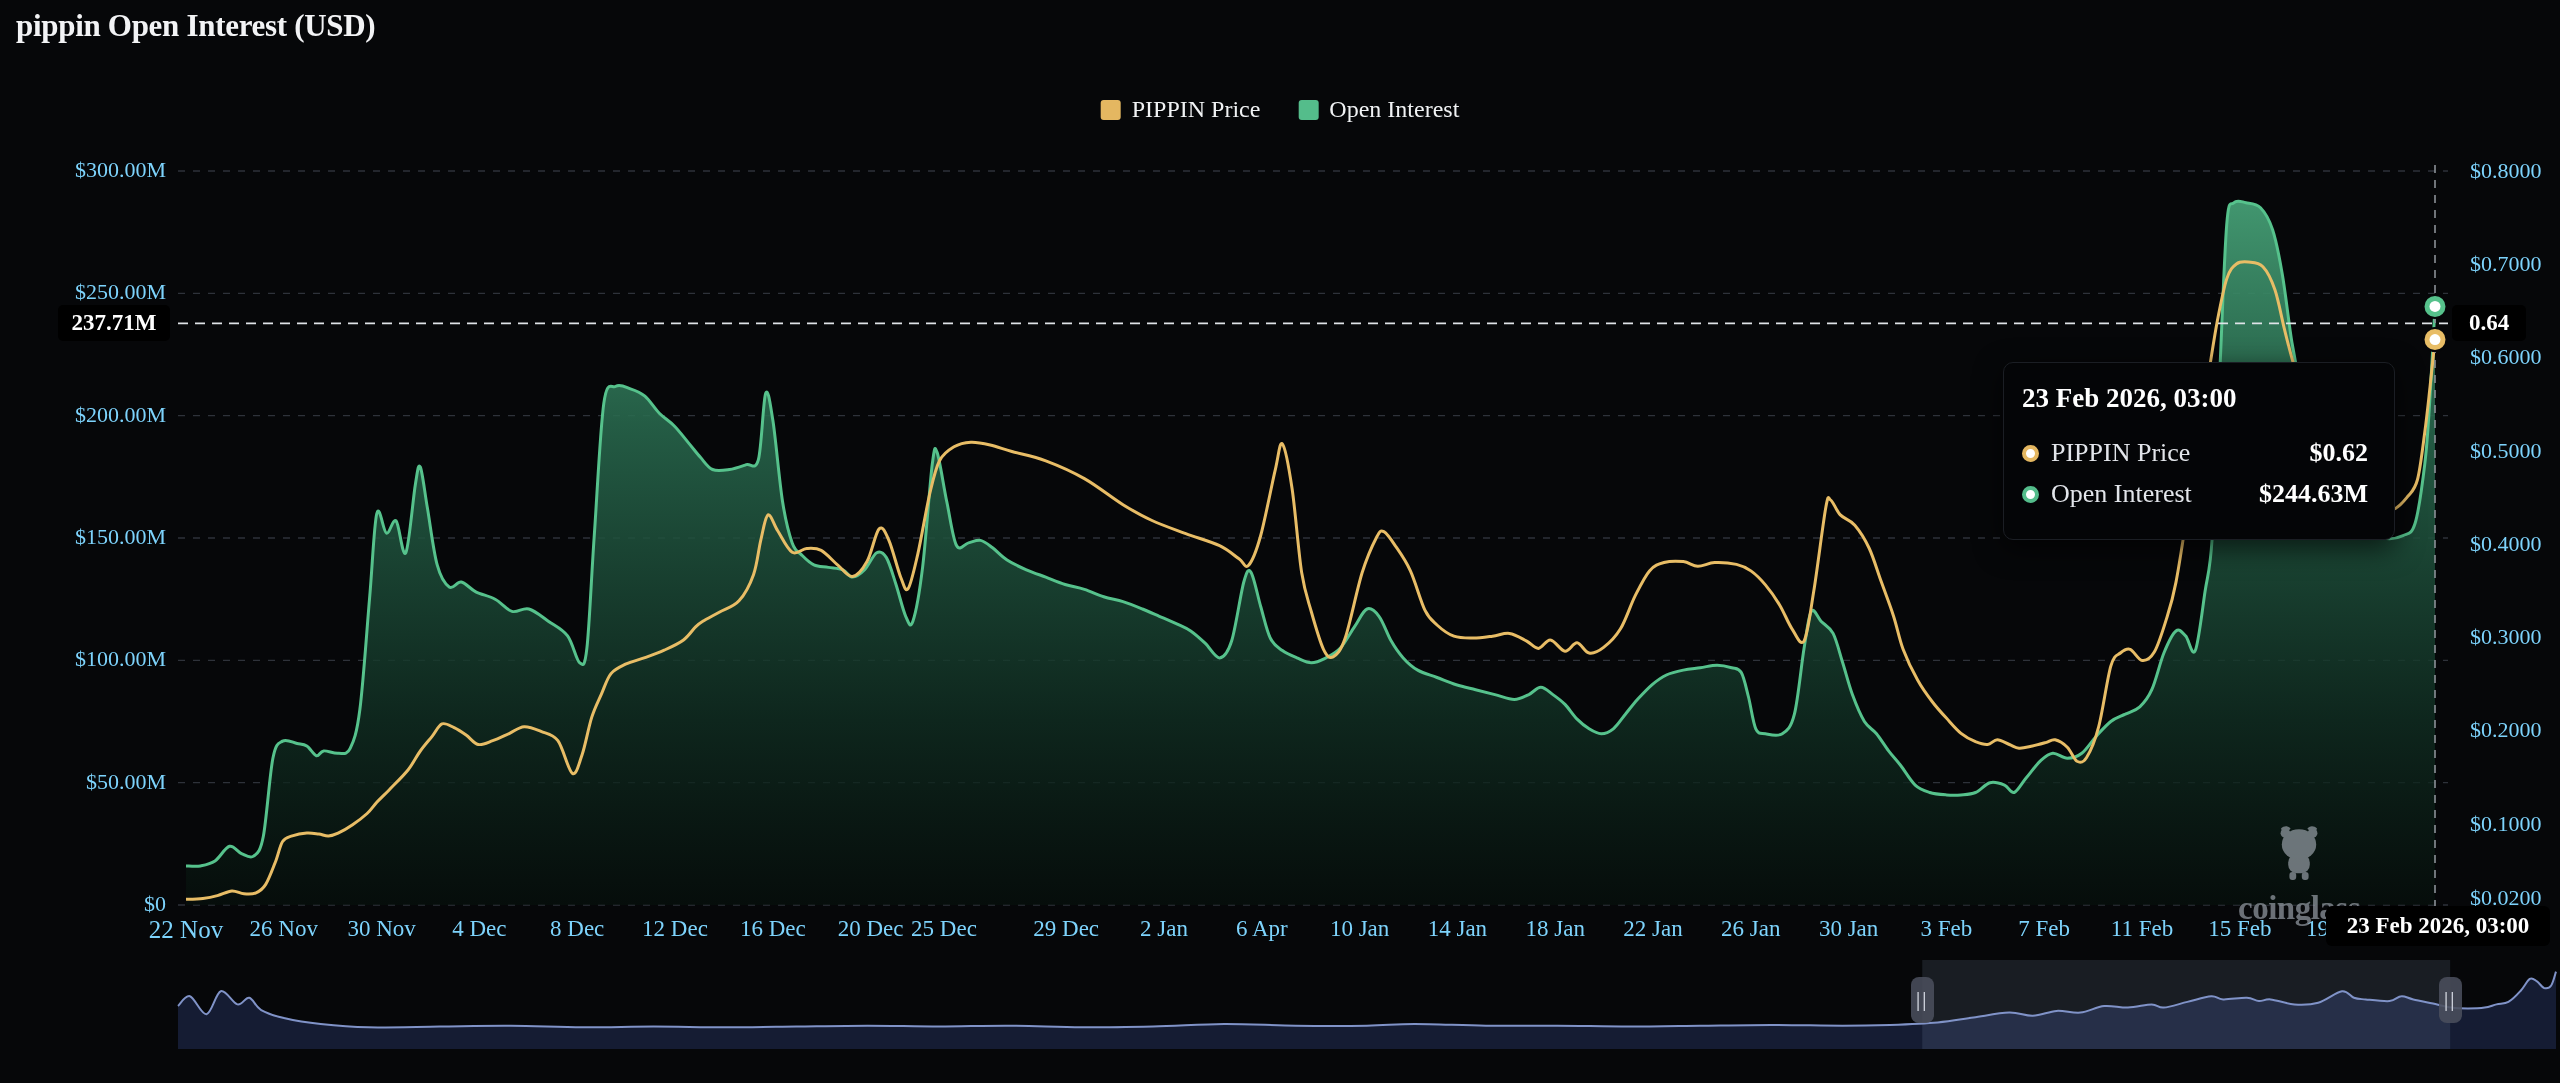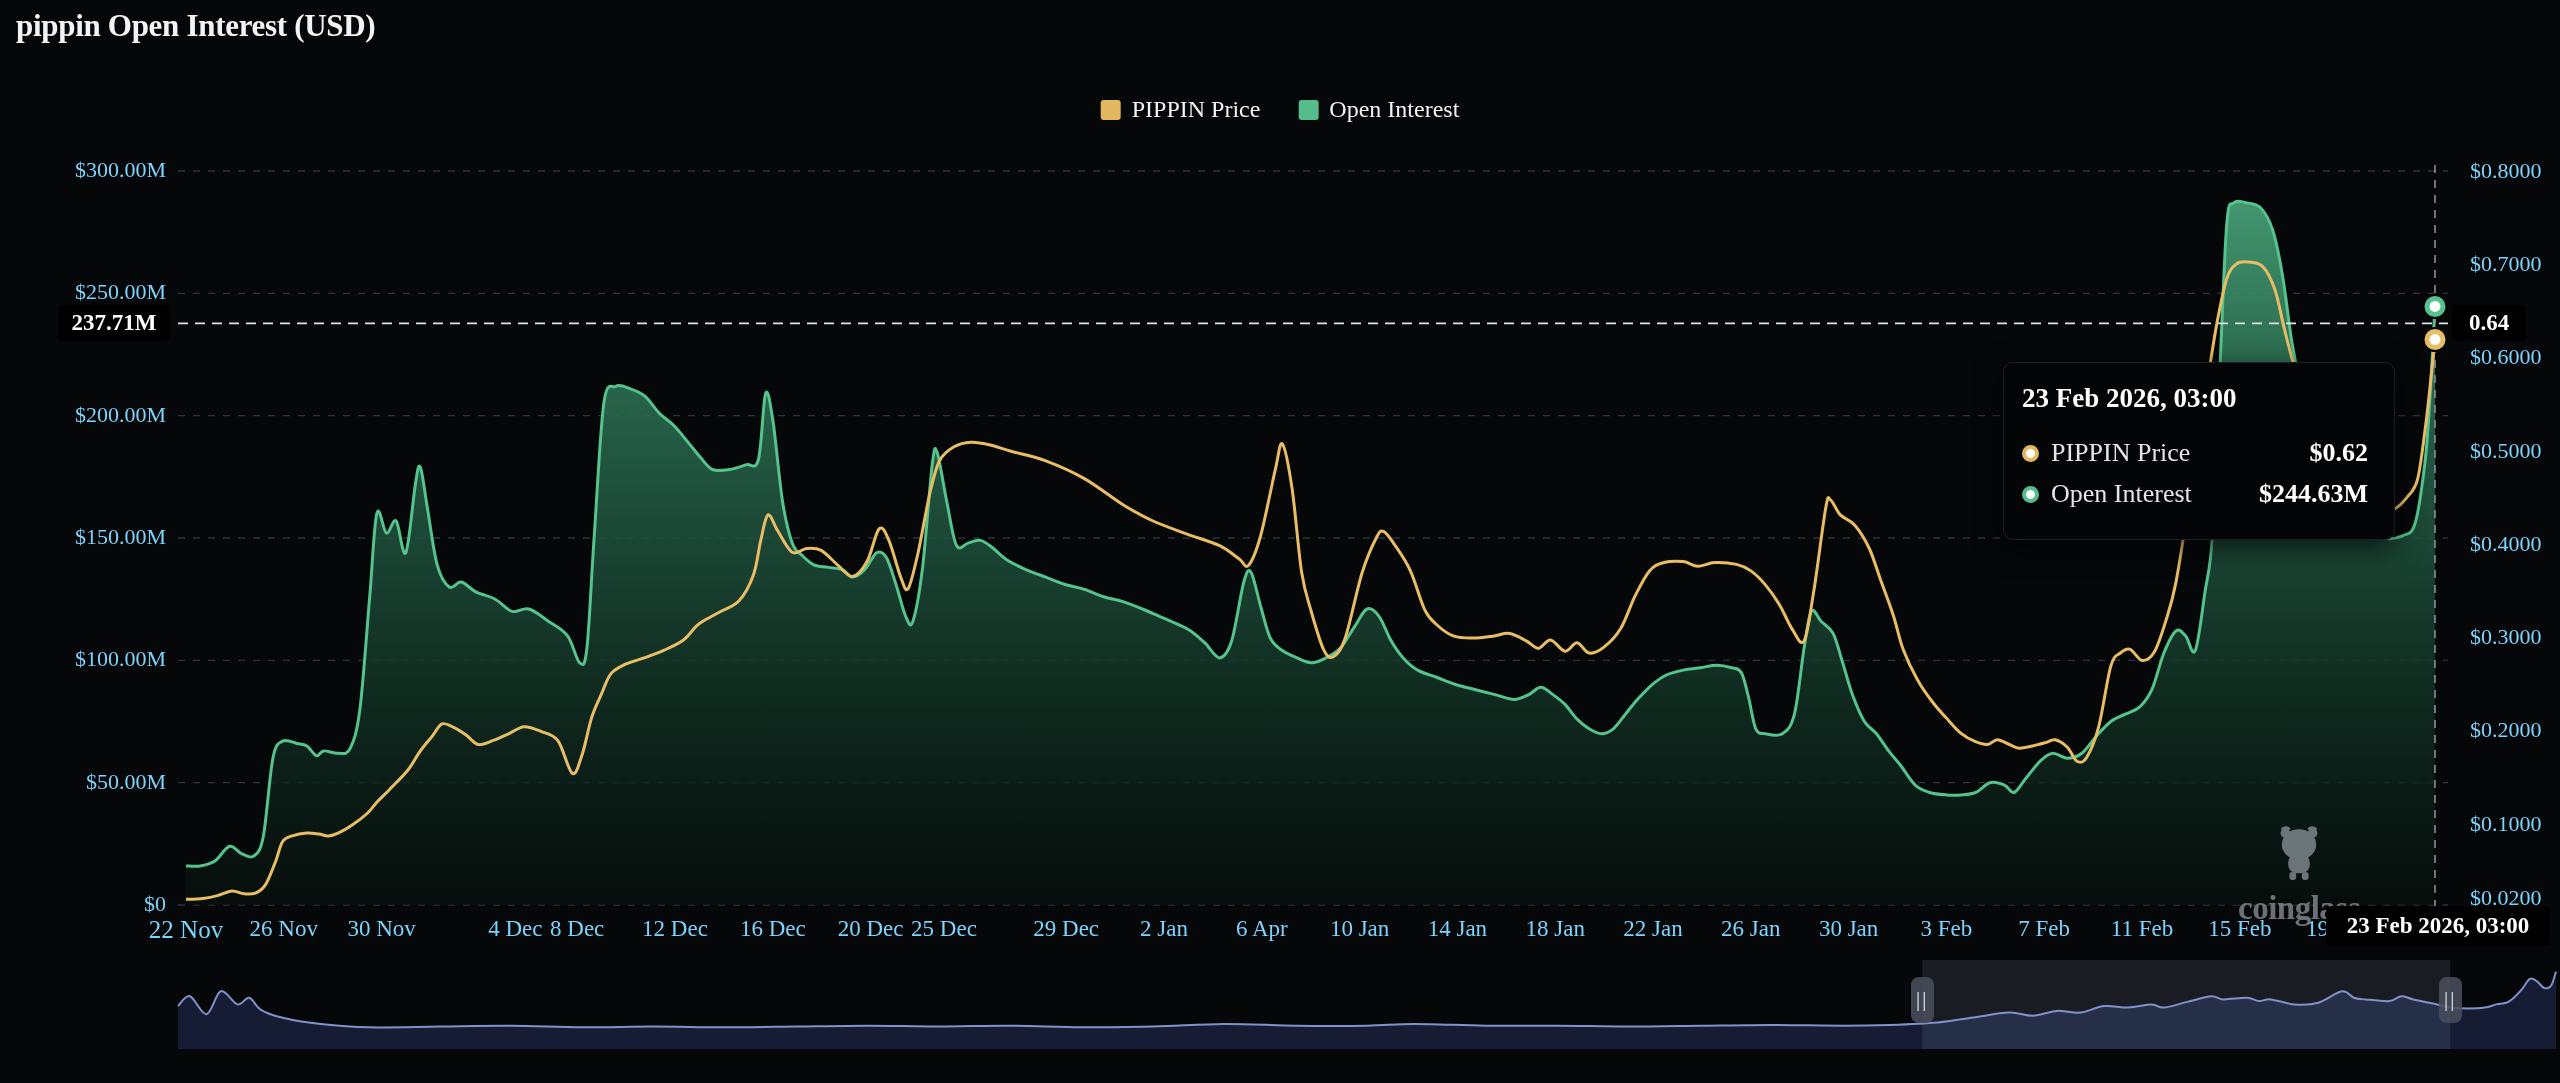--- a/index.html
+++ b/index.html
@@ -95,21 +95,21 @@
       <div class="axis-label" style="left: 2470px; top: 530.8px;">$0.4000</div>
       <div class="axis-label" style="left: 2470px; top: 437.5px;">$0.5000</div>
       <div class="axis-label" style="left: 2470px; top: 344.2px;">$0.6000</div>
       <div class="axis-label" style="left: 2470px; top: 250.9px;">$0.7000</div>
       <div class="axis-label" style="left: 2470px; top: 157.6px;">$0.8000</div>
     </div>
   <div class="x-axis" id="x-axis">
       <div class="axis-label" style="left: 186px; top: 916px; font-size: 25px;">22 Nov</div>
       <div class="axis-label" style="left: 283.8px; top: 916px; font-size: 23px;">26 Nov</div>
       <div class="axis-label" style="left: 381.6px; top: 916px; font-size: 23px;">30 Nov</div>
-      <div class="axis-label" style="left: 479.4px; top: 916px; font-size: 23px; margin-left: 36px;">4 Dec</div>
+      <div class="axis-label" style="left: 479.4px; top: 916px; font-size: 23px;">4 Dec</div>
       <div class="axis-label" style="left: 577.2px; top: 916px; font-size: 23px;">8 Dec</div>
       <div class="axis-label" style="left: 675px; top: 916px; font-size: 23px;">12 Dec</div>
       <div class="axis-label" style="left: 772.8px; top: 916px; font-size: 23px;">16 Dec</div>
       <div class="axis-label" style="left: 870.6px; top: 916px; font-size: 23px;">20 Dec</div>
       <div class="axis-label" style="left: 916px; top: 916px; font-size: 23px; margin-left: 28px;">25 Dec</div>
       <div class="axis-label" style="left: 1066.2px; top: 916px; font-size: 23px;">29 Dec</div>
       <div class="axis-label" style="left: 1164px; top: 916px; font-size: 23px;">2 Jan</div>
       <div class="axis-label" style="left: 1261.8px; top: 916px; font-size: 23px;">6 Apr</div>
       <div class="axis-label" style="left: 1359.6px; top: 916px; font-size: 23px;">10 Jan</div>
       <div class="axis-label" style="left: 1457.4px; top: 916px; font-size: 23px;">14 Jan</div>

